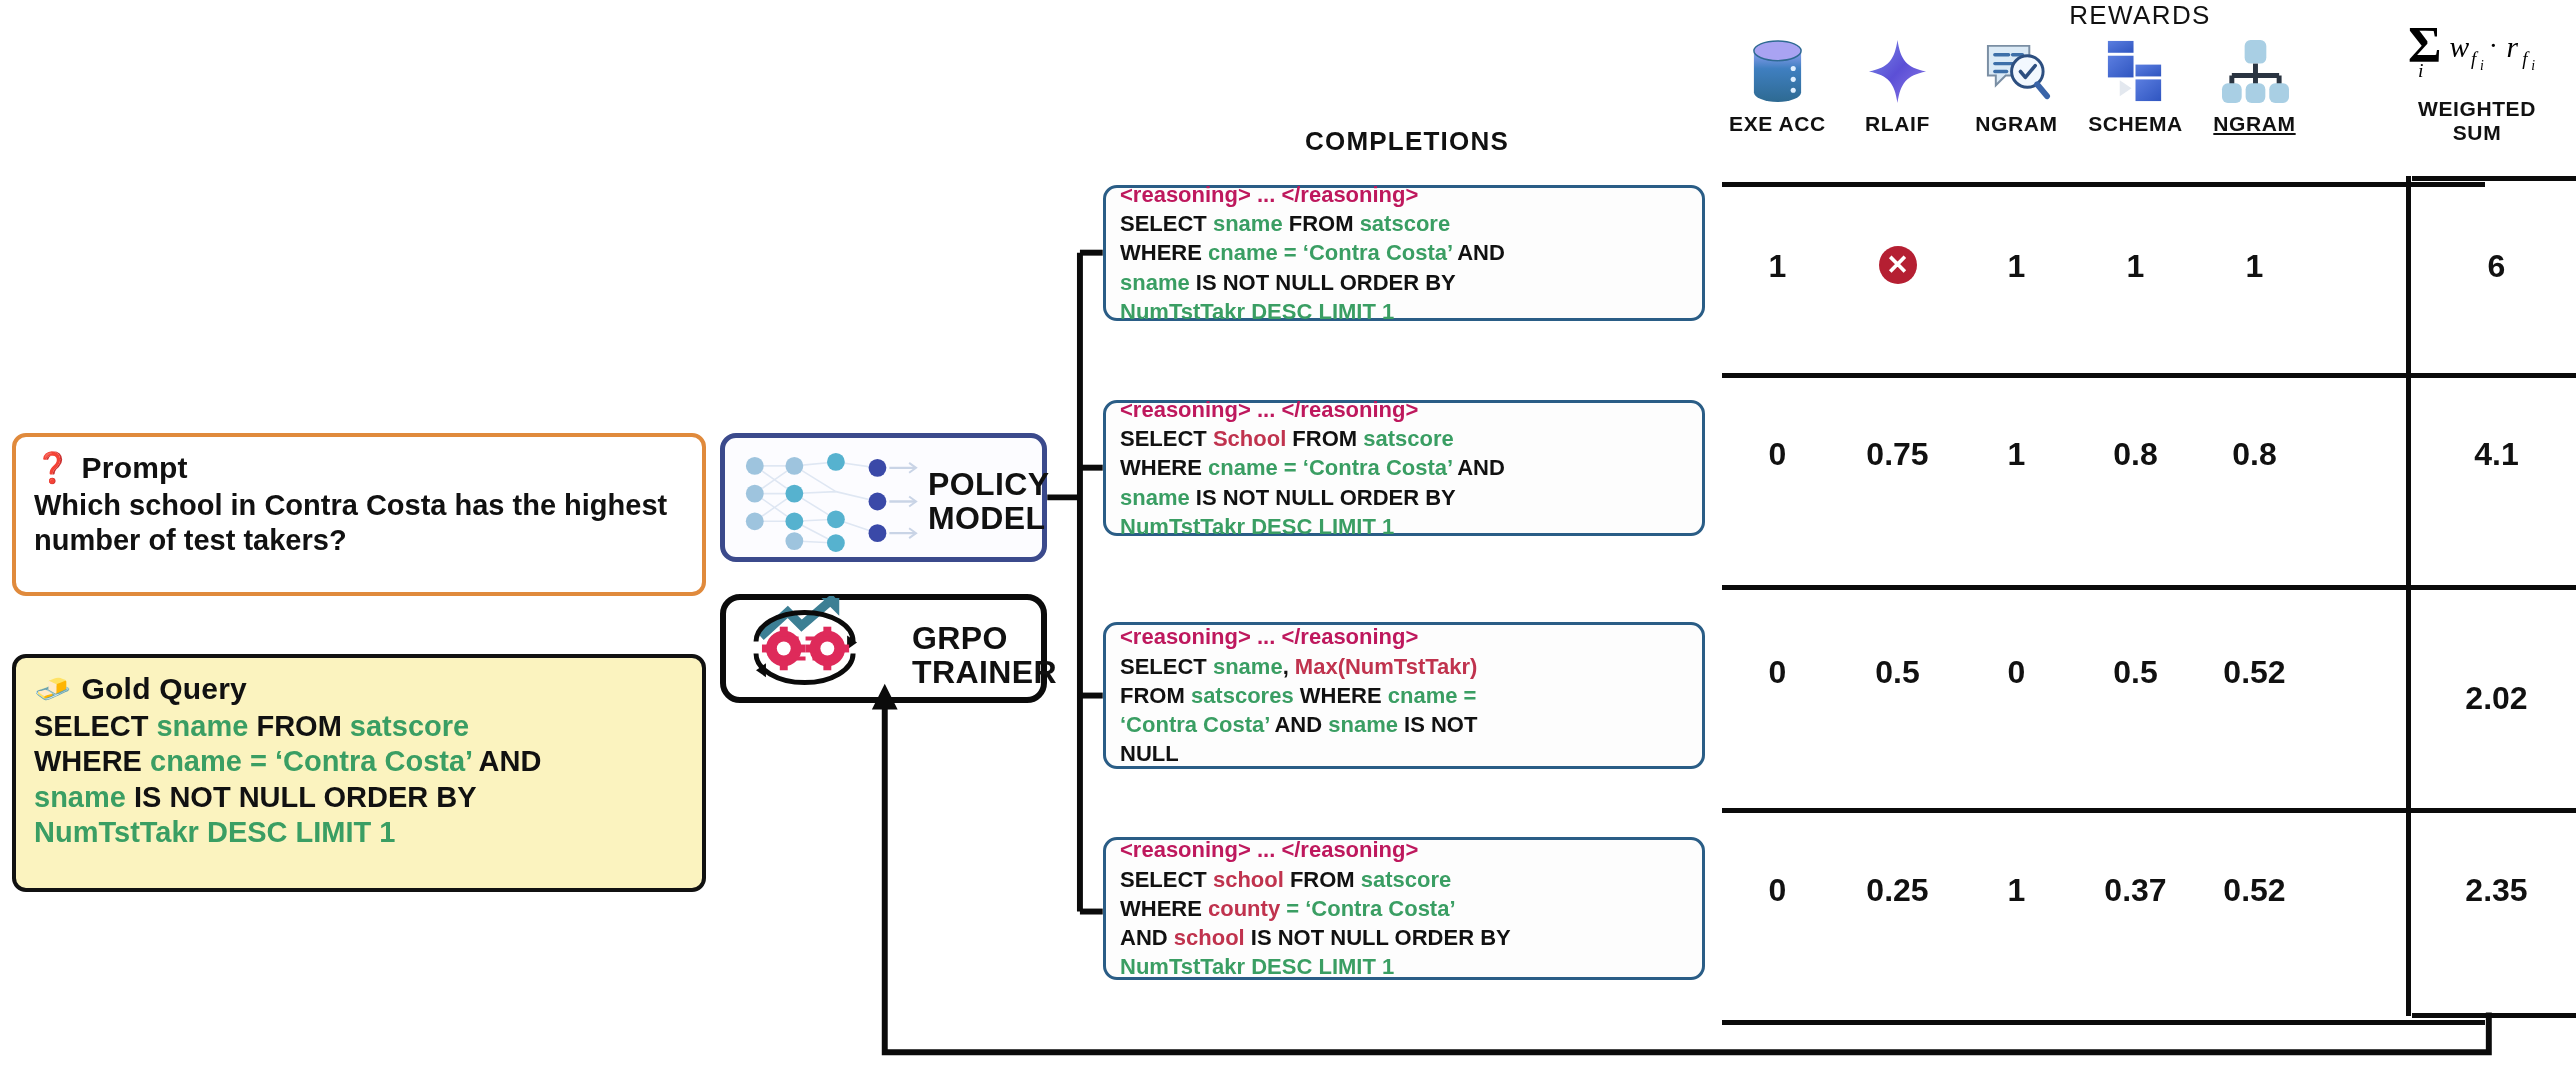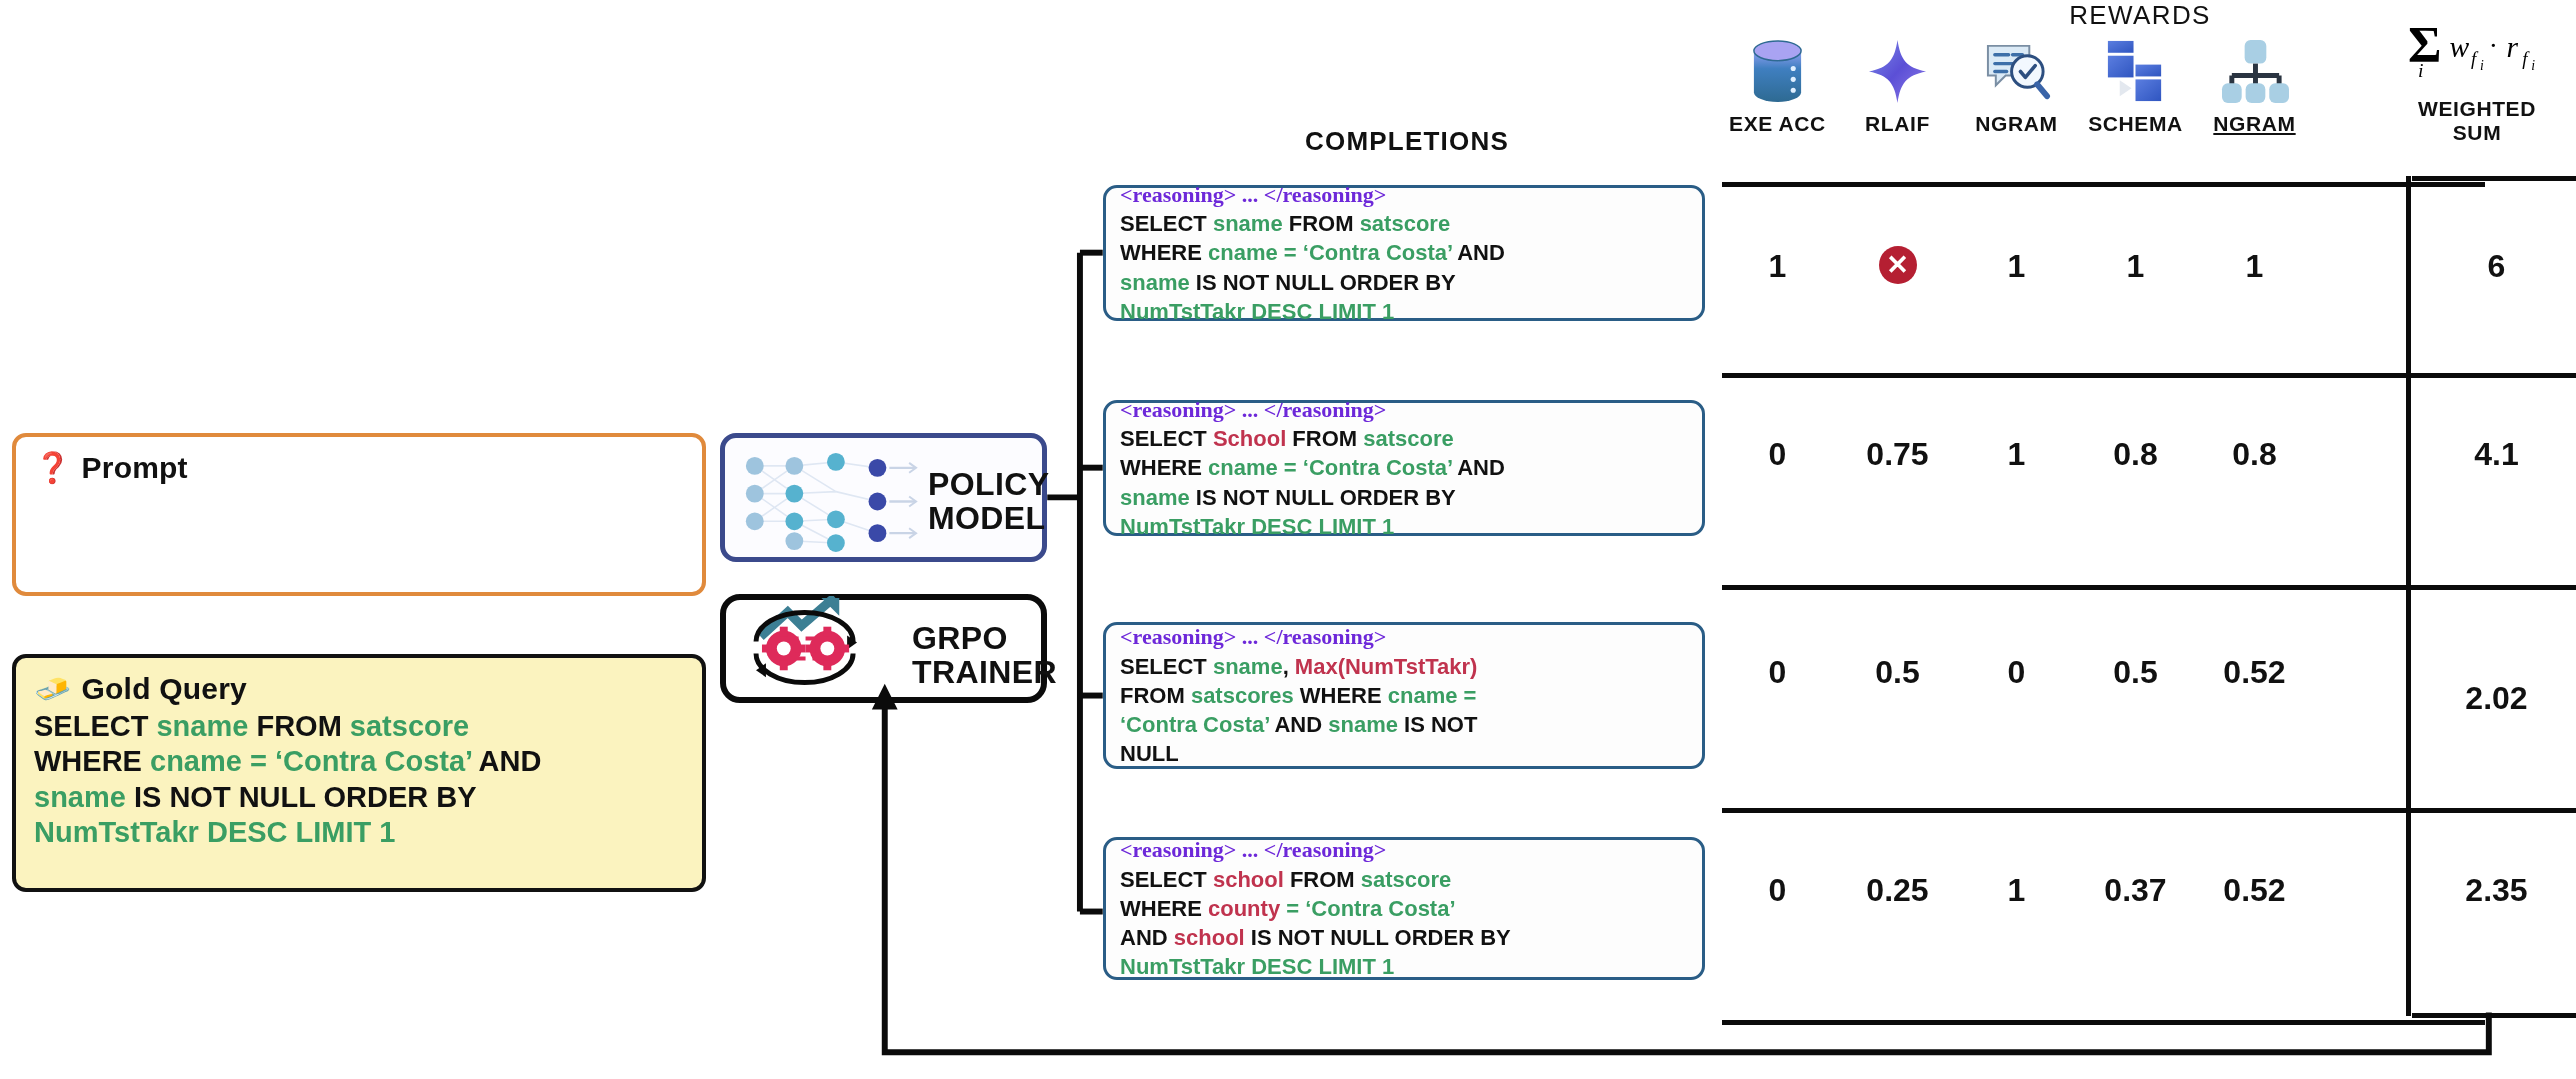--- a/index.html
+++ b/index.html
@@ -53,21 +53,21 @@
     left:1103px;width:602px;
     border:3px solid #2a5d86;border-radius:14px;background:#fdfdfd;
     box-sizing:border-box;padding:10px 14px;
     font-size:22px;font-weight:bold;line-height:1.33;
     display:flex;flex-direction:column;justify-content:center;
   }
   #comp-0{top:185px;height:136px;}
   #comp-1{top:400px;height:136px;}
   #comp-2{top:622px;height:147px;}
   #comp-3{top:837px;height:143px;}
-  .comp-box .rsn{color:#6d28d9;font-family:Liberation Serif, serif;}
+  .comp-box .rsn{color:#be185d;}
   .g{color:#3a9e63;}
   .r{color:#c0334e;}
   .k{color:#111111;}
 
   
   #rewards-title{
     left:1942px;top:0px;width:396px;text-align:center;
     font-size:26px;font-weight:normal;letter-spacing:1.4px;
   }
   .rw-head{
@@ -101,20 +101,21 @@
   svg.overlay{position:absolute;left:0;top:0;width:2576px;height:1080px;pointer-events:none;}
 </style>
 </head>
 <body>
 
 <div class="abs" id="prompt-card">
   <div class="card-title">
     <span class="emo">❓</span>
     <span>Prompt</span>
   </div>
+  <div class="card-body">Which school in Contra Costa has the highest number of test takers?</div>
 </div>
 
 <div class="abs" id="gold-card">
   <div class="card-title">
     <span class="emo">🧈</span>
     <span>Gold Query</span>
   </div>
   <div class="card-body" id="gold-sql"><span class="k">SELECT </span><span class="g">sname </span><span class="k">FROM </span><span class="g">satscore</span><br><span class="k">WHERE </span><span class="g">cname = ‘Contra Costa’ </span><span class="k">AND</span><br><span class="g">sname </span><span class="k">IS NOT NULL ORDER BY</span><br><span class="g">NumTstTakr DESC LIMIT 1</span></div>
 </div>
 

